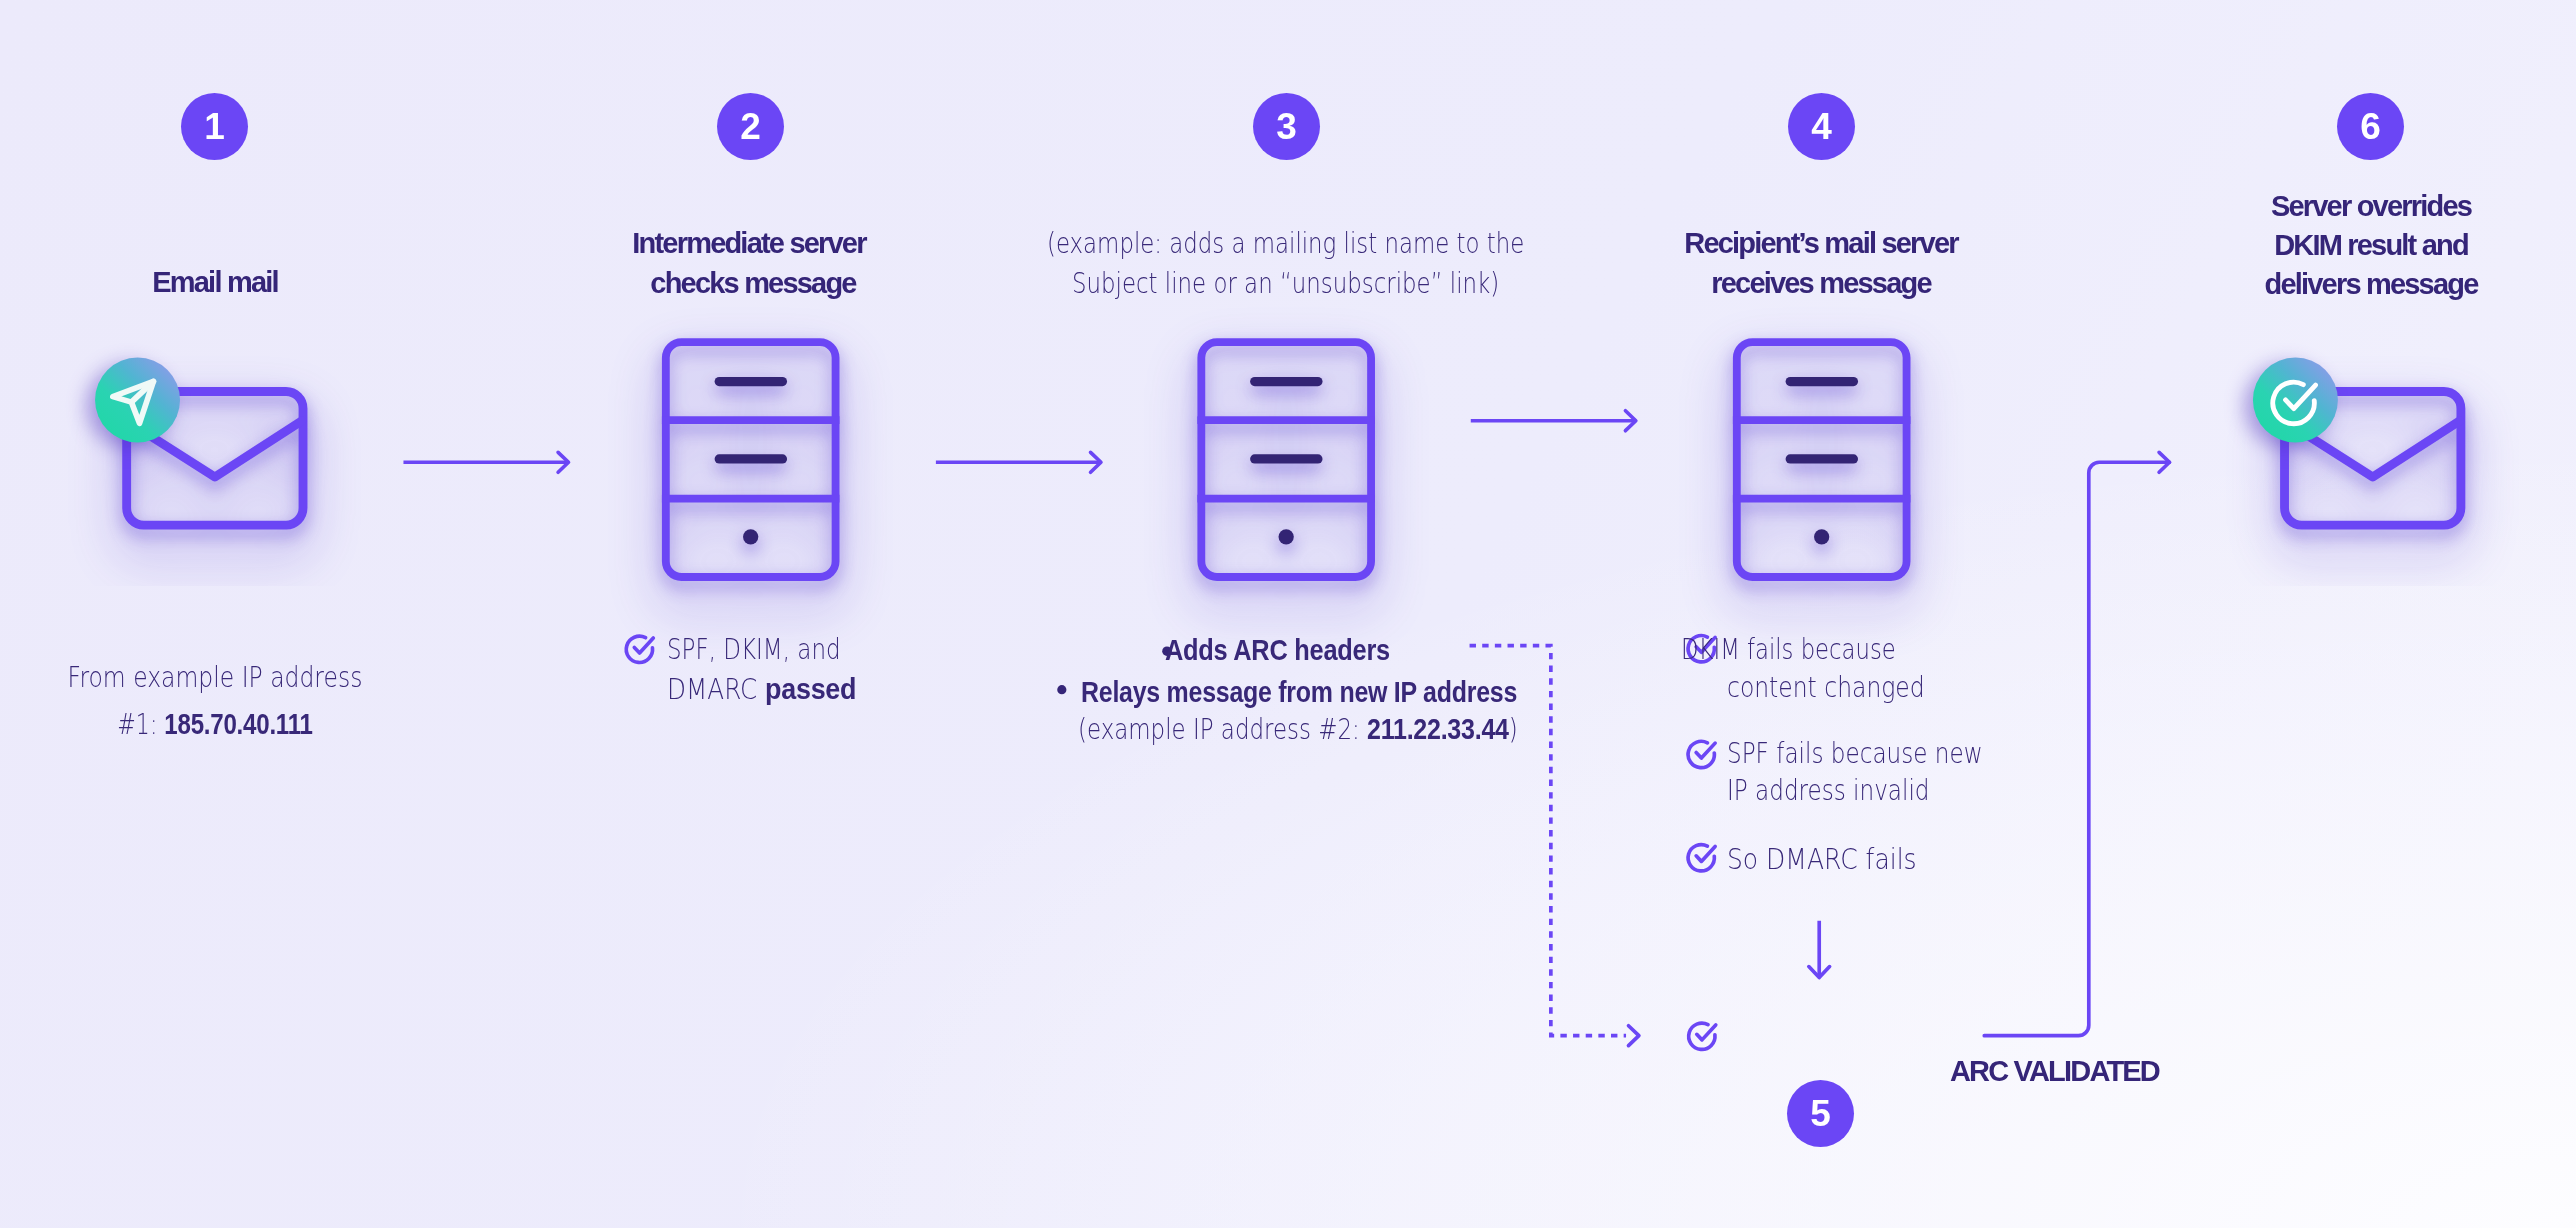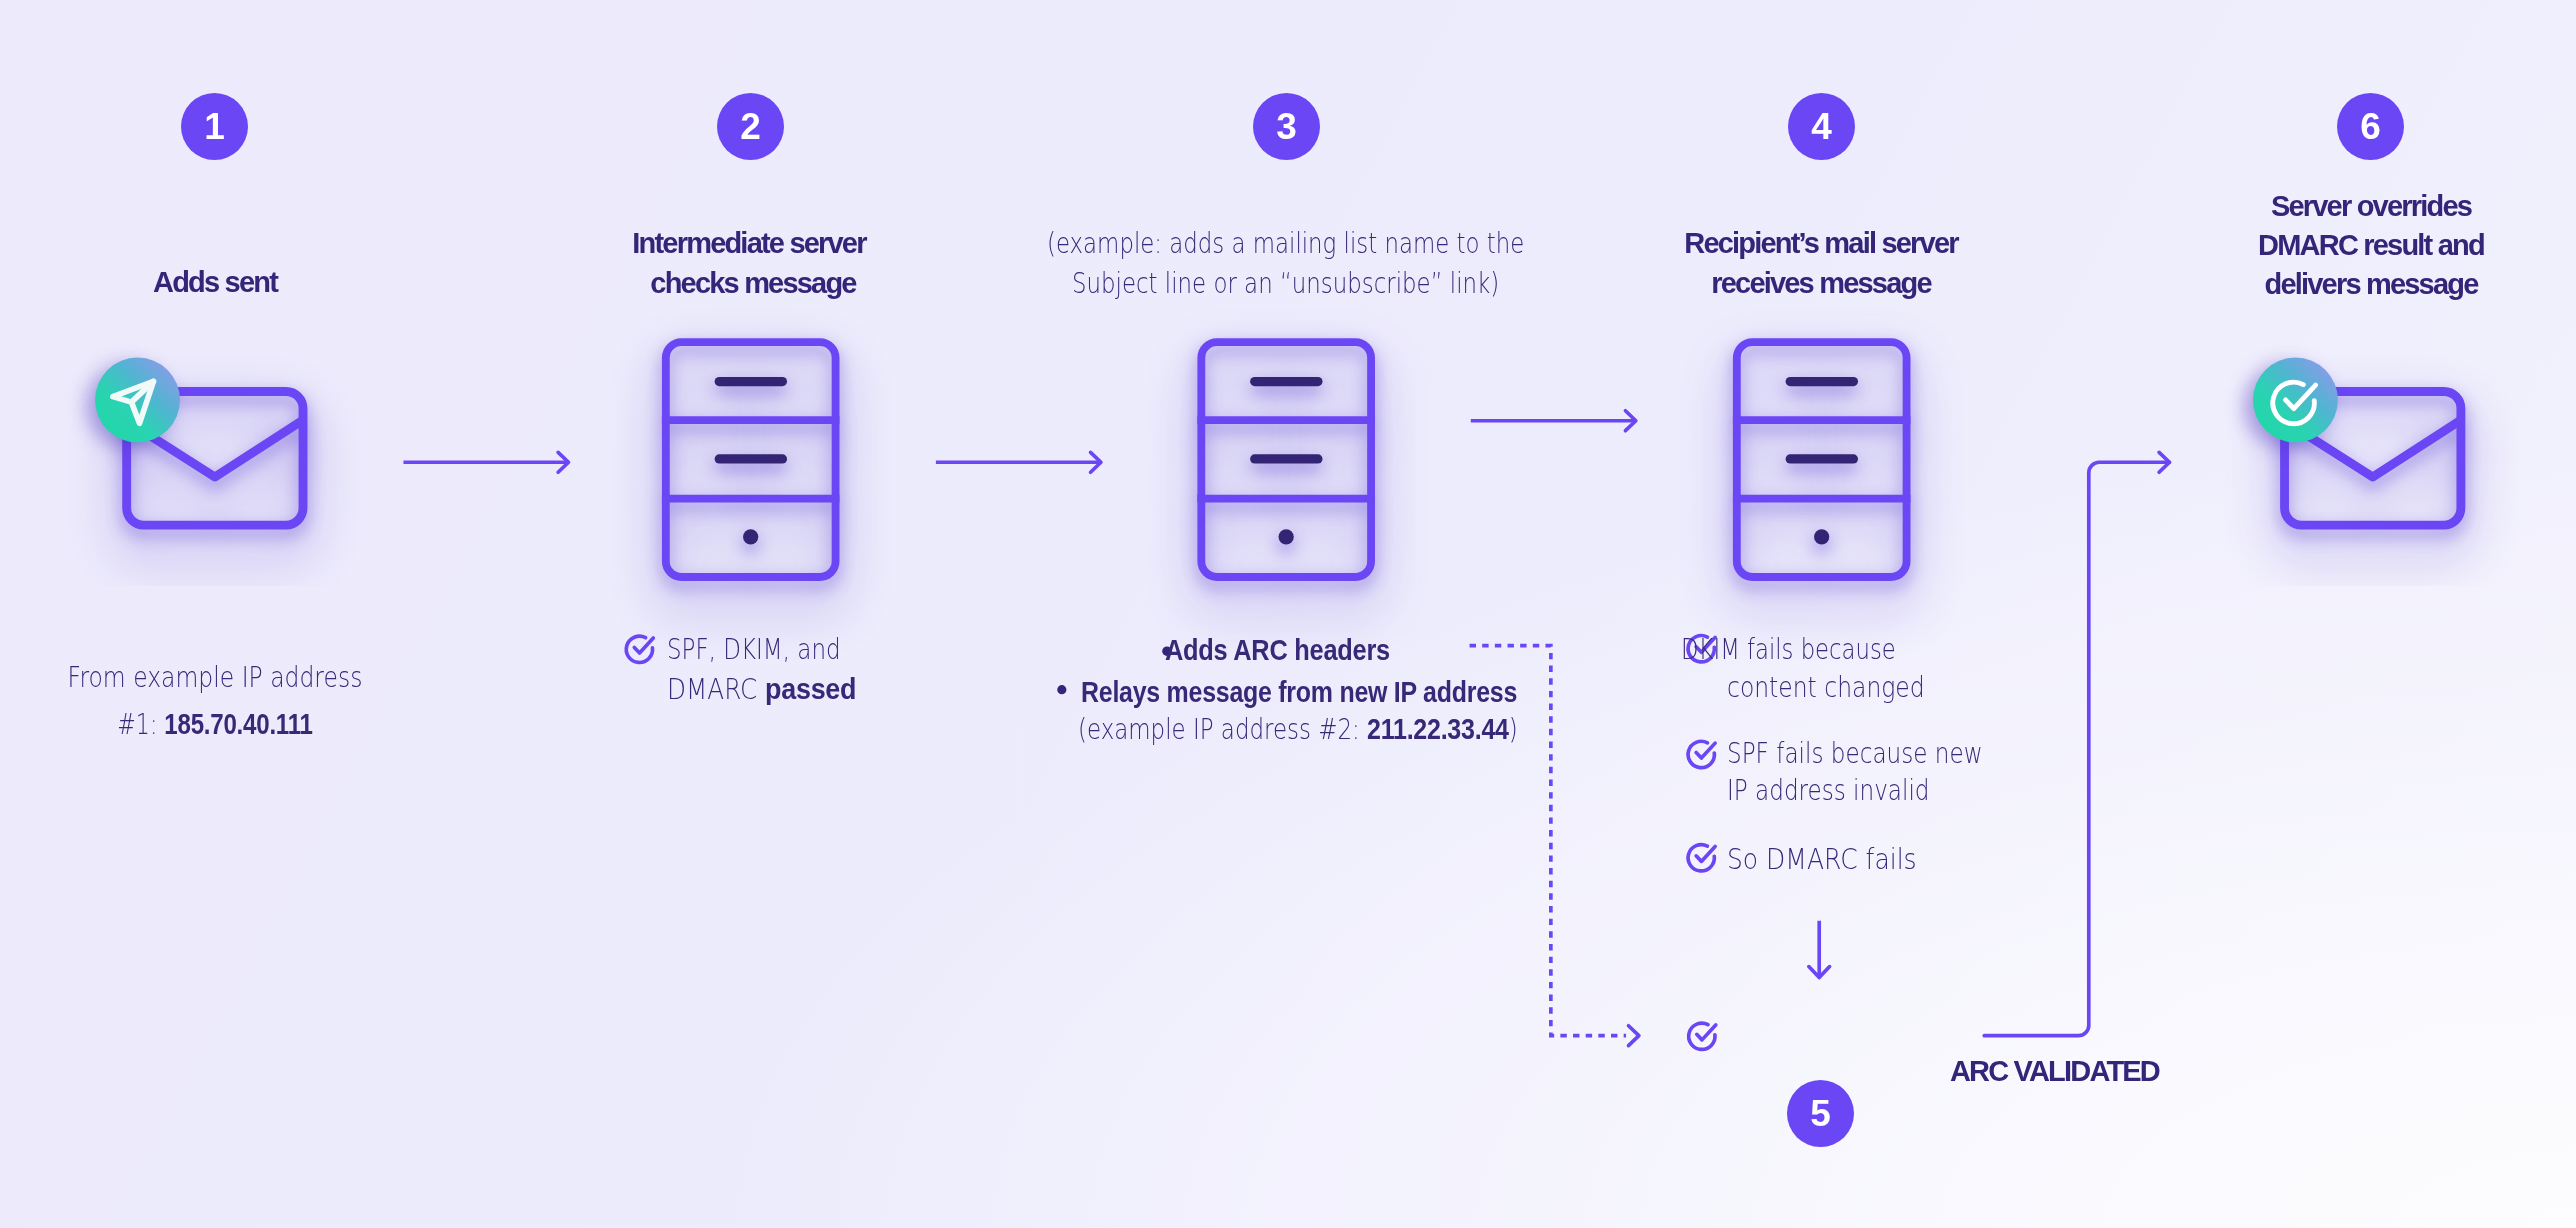--- a/index.html
+++ b/index.html
@@ -158,27 +158,27 @@
     </div>
     <div class="badge" style="left:1788px;top:93px">
       <span>4</span>
     </div>
     <div class="badge" style="left:1787px;top:1080px">
       <span>5</span>
     </div>
     <div class="badge" style="left:2337px;top:93px">
       <span>6</span>
     </div>
-    <div class="hd" style="left:-152px;top:268px;width:734px"><span>Adds sent</span></div>
+    <div class="hd" style="left:-152px;top:268px;width:734px"><span>Email mail</span></div>
     <div class="hd" style="left:382px;top:229px;width:734px"><span>Intermediate server</span></div>
     <div class="hd" style="left:386px;top:269px;width:734px"><span>checks message</span></div>
     <div class="hd" style="left:1454px;top:229px;width:734px"><span>Recipient’s mail server</span></div>
     <div class="hd" style="left:1454px;top:269px;width:734px"><span>receives message</span></div>
     <div class="hd" style="left:2004px;top:192px;width:734px"><span>Server overrides</span></div>
-    <div class="hd" style="left:2004px;top:231px;width:734px"><span>DMARC result and</span></div>
+    <div class="hd" style="left:2004px;top:231px;width:734px"><span>DKIM result and</span></div>
     <div class="hd" style="left:2004px;top:270px;width:734px"><span>delivers message</span></div>
     <div class="ltw" style="left:215px;top:664px"><span class="lt" style="transform:translateX(-50%) scaleX(0.8534);transform-origin:center top"><span class="n">From example IP address</span></span></div>
     <div class="ltw" style="left:215px;top:710px"><span class="lt" style="transform:translateX(-50%) scaleX(0.803);transform-origin:center top"><span class="n">#1: </span><span class="b">185.70.40.111</span></span></div>
     <div class="ltw" style="left:667px;top:636px"><span class="lt" style="transform:scaleX(0.836);transform-origin:left top"><span class="n">SPF, DKIM, and</span></span></div>
     <div class="ltw" style="left:667px;top:675px"><span class="lt" style="transform:scaleX(0.8968);transform-origin:left top"><span class="n">DMARC </span><span class="b">passed</span></span></div>
     <div class="ltw" style="left:1047px;top:230px"><span class="lt" style="transform:scaleX(0.8313);transform-origin:left top"><span class="n">(example: adds a mailing list name to the</span></span></div>
     <div class="ltw" style="left:1072px;top:270px"><span class="lt" style="transform:scaleX(0.8323);transform-origin:left top"><span class="n">Subject line or an “unsubscribe” link)</span></span></div>
     <div class="ltw" style="left:1165px;top:636px"><span class="lt" style="transform:scaleX(0.846);transform-origin:left top"><span class="b">Adds ARC headers</span></span></div>
     <div class="ltw" style="left:1081px;top:678px"><span class="lt" style="transform:scaleX(0.8313);transform-origin:left top"><span class="b">Relays message from new IP address</span></span></div>
     <div class="ltw" style="left:1078px;top:715px"><span class="lt" style="transform:scaleX(0.8339);transform-origin:left top"><span class="n">(example IP address #2: </span><span class="b">211.22.33.44</span><span class="n">)</span></span></div>

